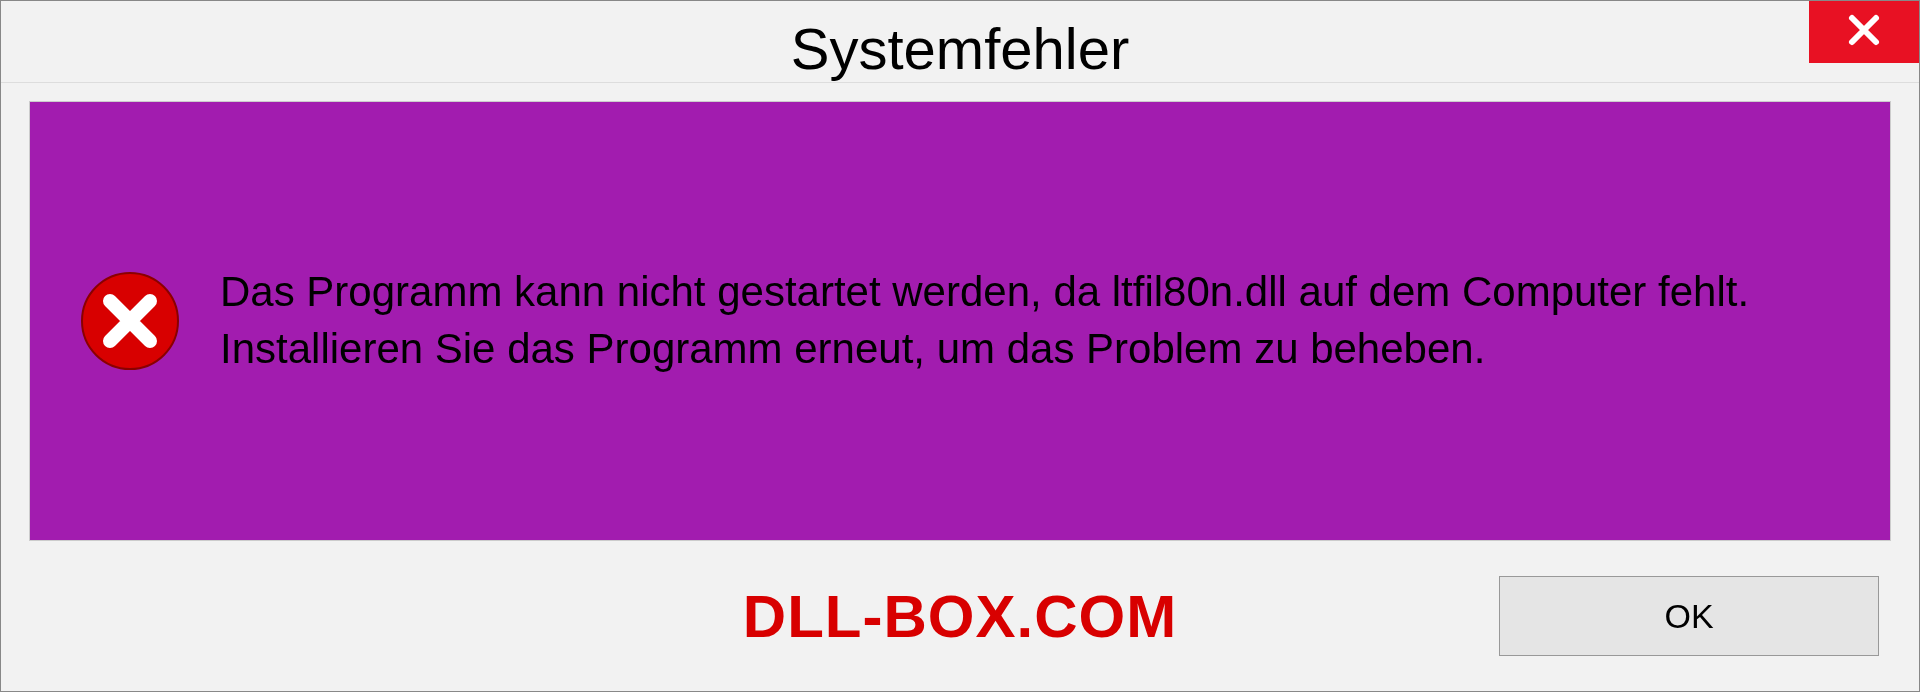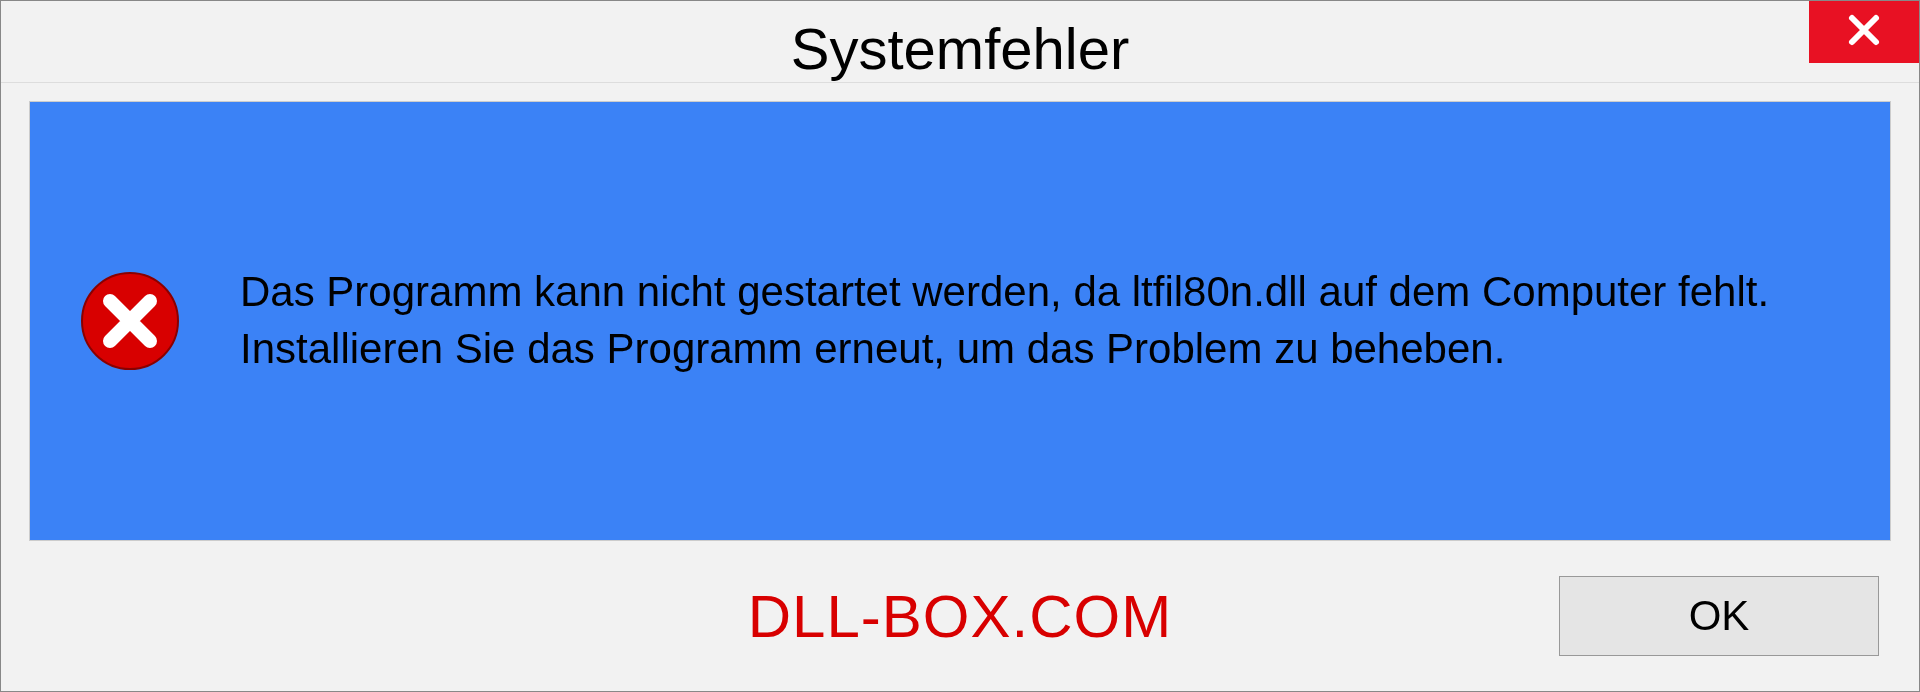--- a/index.html
+++ b/index.html
@@ -47,27 +47,26 @@
       align-items: center;
       justify-content: center;
       cursor: pointer;
     }
     .close-btn svg {
       width: 36px;
       height: 36px;
     }
     .content-area {
       margin: 18px 28px 0 28px;
-      background: #3b82f6;
+      background: #a21caf;
       border: 1px solid #ccc;
       flex: 1;
       display: flex;
       align-items: center;
       padding: 40px 50px;
-      gap: 20px;
     }
     .error-icon {
       width: 100px;
       height: 100px;
       flex-shrink: 0;
       margin-right: 40px;
     }
     .message {
       font-size: 42px;
       line-height: 1.35;
@@ -79,32 +78,32 @@
       align-items: center;
       justify-content: flex-end;
       padding: 0 40px;
       position: relative;
     }
     .watermark {
       position: absolute;
       left: 50%;
       transform: translateX(-50%);
       font-size: 60px;
-      font-weight: 400;
+      font-weight: 700;
       color: #d80000;
       letter-spacing: 1px;
       font-family: Arial Black, Arial, sans-serif;
       text-align: right;
     }
     .ok-btn {
-      width: 320px;
+      width: 380px;
       height: 80px;
       background: #e5e5e5;
       border: 1px solid #999;
-      font-size: 42px;
+      font-size: 34px;
       color: #000;
       display: flex;
       align-items: center;
       justify-content: center;
       cursor: pointer;
     }
   </style>
 </head>
 <body>
 

